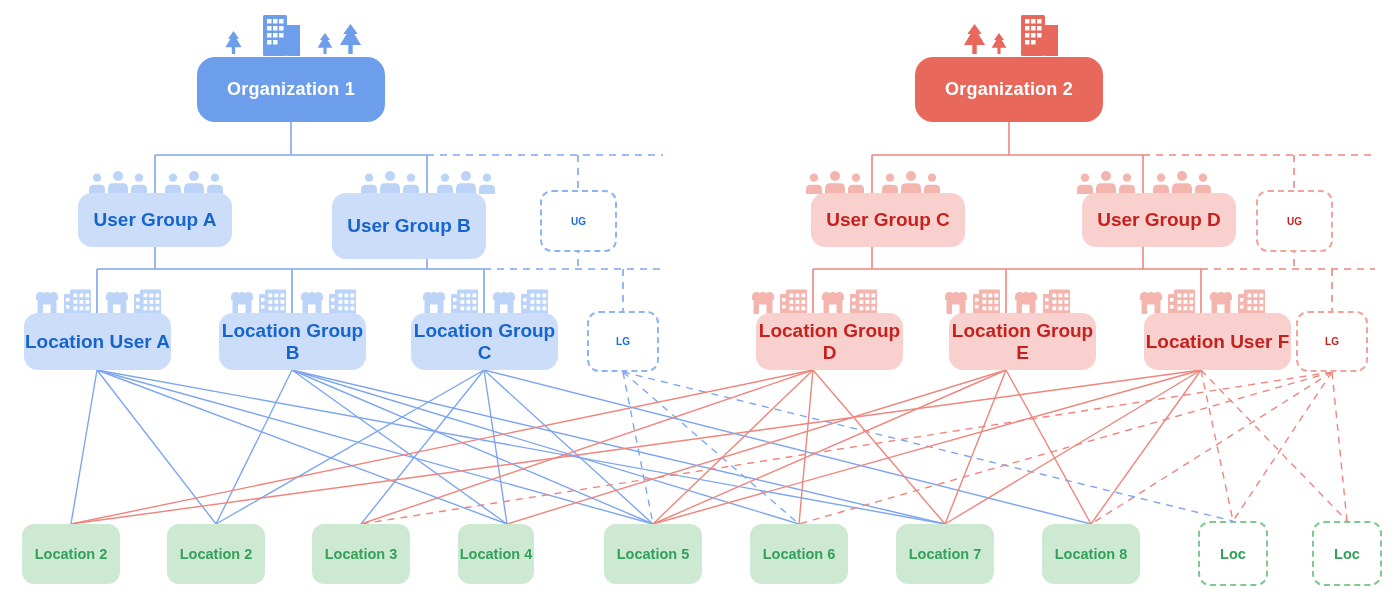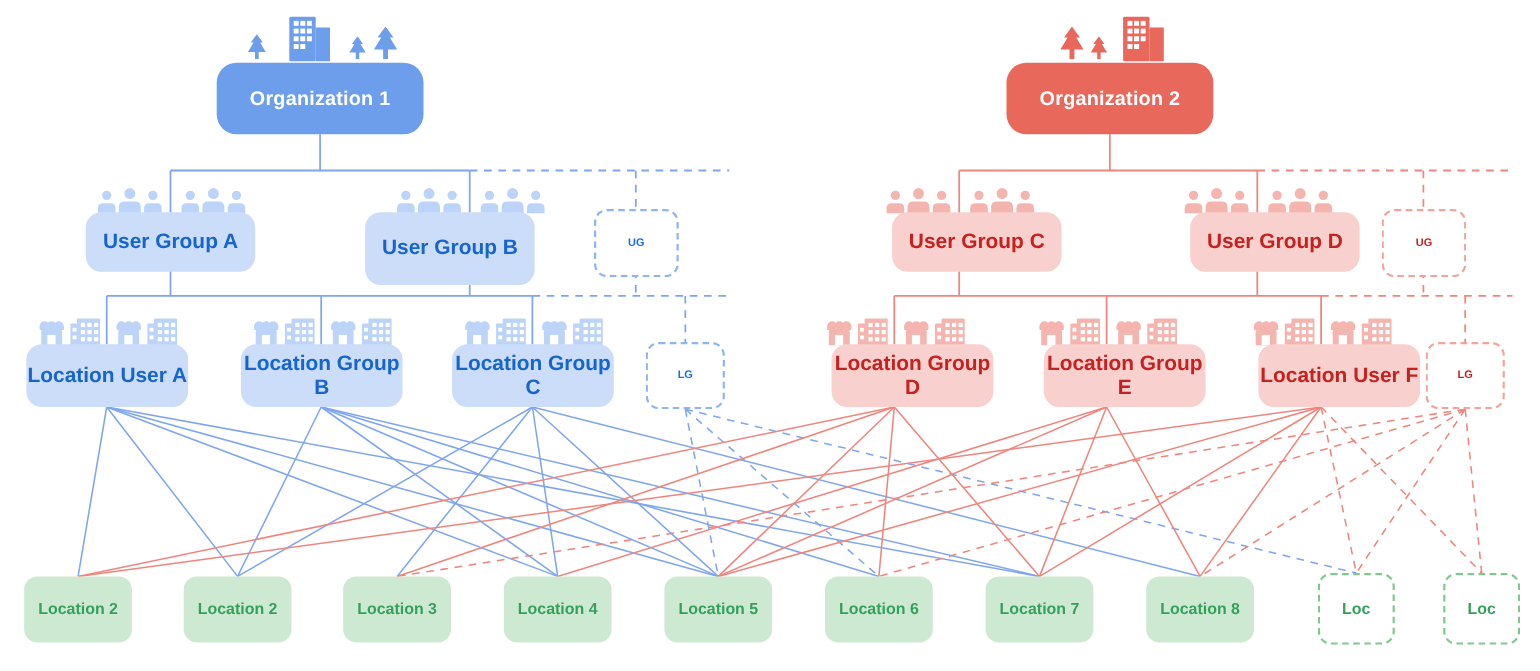--- a/index.html
+++ b/index.html
@@ -286,21 +286,21 @@
   <div class="node grp blue" style="left:411px;top:313px;width:147px;height:57px">Location Group C</div>
   <div class="node dashbox blue" style="left:587px;top:311px;width:72px;height:61px">LG</div>
   <div class="node grp red" style="left:740px;top:313px;width:147px;height:57px">Location Group D</div>
   <div class="node grp red" style="left:933px;top:313px;width:147px;height:57px">Location Group E</div>
   <div class="node grp red" style="left:1128px;top:313px;width:147px;height:57px">Location User F</div>
   <div class="node dashbox red" style="left:1296px;top:311px;width:72px;height:61px">LG</div>
 
   <div class="node loc" style="left:22px;top:524px;width:98px;height:60px">Location 2</div>
   <div class="node loc" style="left:167px;top:524px;width:98px;height:60px">Location 2</div>
   <div class="node loc" style="left:312px;top:524px;width:98px;height:60px">Location 3</div>
-  <div class="node loc" style="left:458px;top:524px;width:98px;height:60px">Location 4</div>
+  <div class="node loc" style="left:458px;top:524px;width:76px;height:60px">Location 4</div>
   <div class="node loc" style="left:604px;top:524px;width:98px;height:60px">Location 5</div>
   <div class="node loc" style="left:750px;top:524px;width:98px;height:60px">Location 6</div>
   <div class="node loc" style="left:896px;top:524px;width:98px;height:60px">Location 7</div>
   <div class="node loc" style="left:1042px;top:524px;width:98px;height:60px">Location 8</div>
   <div class="node loc dashbox" style="left:1198px;top:521px;width:70px;height:65px">Loc</div>
   <div class="node loc dashbox" style="left:1312px;top:521px;width:70px;height:65px">Loc</div>
 
 </div>
 
 </body></html>

